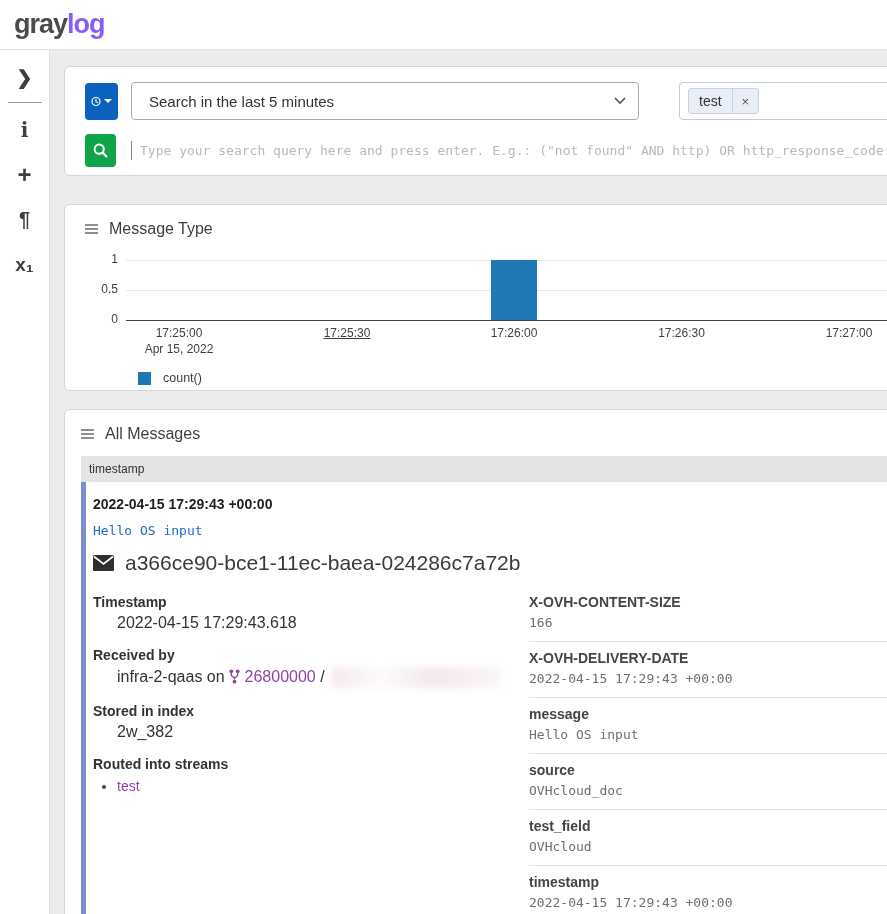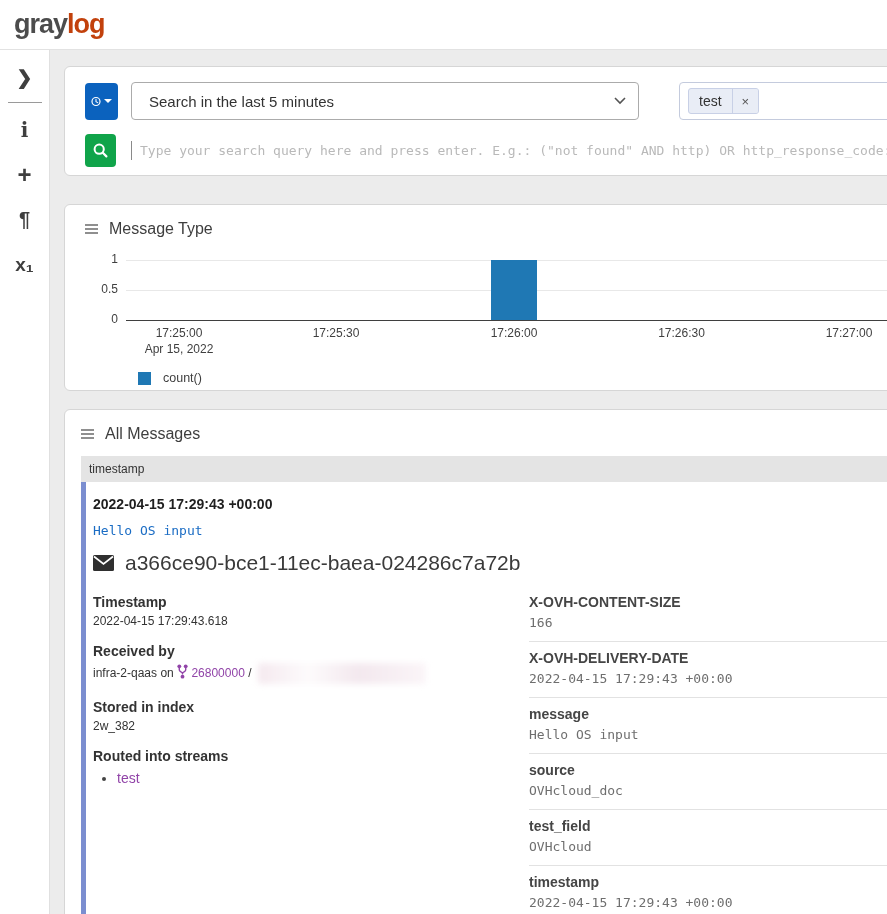--- a/index.html
+++ b/index.html
@@ -5,21 +5,21 @@
   html,body{margin:0;padding:0;}
   body{
     width:887px;height:914px;overflow:hidden;
     font-family:"Liberation Sans",sans-serif;
     background:#ececec;color:#333;
   }
   
   .navbar{height:50px;background:#fff;border-bottom:1px solid #e2e2e2;display:flex;align-items:center;box-sizing:border-box;}
   .logo{margin:0 22px 0 14px;font-size:27px;font-weight:700;letter-spacing:-1px;cursor:pointer;}
   .logo .lg-gray{color:#4c4c4c;}
-  .logo .lg-log{color:#c2410c;}
+  .logo .lg-log{color:#8b5cf6;}
   .nav-items{display:flex;align-items:center;gap:30px;font-size:15px;color:#5a5a5a;}
   .nav-item{cursor:pointer;white-space:nowrap;}
   .nav-caret{display:inline-block;width:0;height:0;border:4px solid transparent;border-top-color:#5a5a5a;margin-left:6px;vertical-align:middle;}
   .nav-badge{margin-left:32px;width:19px;height:19px;border-radius:50%;background:#c0392b;color:#fff;font-size:12px;font-weight:700;display:flex;align-items:center;justify-content:center;cursor:pointer;}
   
   .app{display:flex;height:864px;}
   .sidebar{width:50px;background:#fff;border-right:1px solid #e0e0e0;box-sizing:border-box;flex-shrink:0;display:flex;flex-direction:column;align-items:center;padding-top:8px;}
   .side-btn{width:40px;height:38px;display:flex;align-items:center;justify-content:center;color:#3f3f3f;font-size:19px;font-weight:700;cursor:pointer;background:none;border:none;}
   .side-btn.tall{height:45px;}
   .side-divider{width:34px;border-top:1px solid #9a9a9a;margin:6px 0 4px 0;}
@@ -68,21 +68,21 @@
   .msg-table-header{margin-top:13px;background:#e4e4e4;height:26px;line-height:26px;font-size:12px;color:#333;padding-left:8px;cursor:pointer;}
   .message-row{border-left:5px solid #7b8ed0;border-bottom:1px solid #dcdcdc;min-height:380px;padding:12px 0 20px 7px;box-sizing:border-box;}
   .msg-timestamp{font-size:14px;font-weight:700;color:#1f1f1f;margin:2px 0 11px 0;}
   .msg-summary{font-family:"DejaVu Sans Mono",monospace;font-size:13px;color:#1a6cc4;margin-bottom:13px;cursor:pointer;}
   .msg-id{display:flex;align-items:center;gap:11px;font-size:21px;color:#3a3a3a;margin:6px 0 19px 0;font-weight:400;}
   .msg-id-text{cursor:pointer;}
   .detail-grid{display:flex;}
   .left-details{width:436px;flex-shrink:0;}
   .detail-group{margin-bottom:15px;}
   .detail-label{font-size:14px;font-weight:700;color:#333;}
-  .detail-value{font-size:12px;color:#333;margin-top:4px;}
+  .detail-value{font-size:16px;color:#333;margin-top:4px;margin-left:24px;}
   .node-name{}
   .purple-link{color:#9144a8;text-decoration:none;cursor:pointer;}
   .redacted{display:inline-block;width:168px;height:21px;vertical-align:middle;margin-left:3px;border-radius:2px;
     background:linear-gradient(90deg,#f5e9ef,#fdfbfc 30%,#f3e8ee 60%,#fbf5f8);
     filter:blur(3px);}
   .streams-list{margin:6px 0 0 0;padding-left:24px;}
   .streams-list li{font-size:14px;color:#444;margin-top:2px;}
   .fields-list{flex:1;}
   .field-entry{border-bottom:1px solid #e2e2e2;padding:0 0 11px 0;margin-bottom:8px;}
   .field-entry + .field-entry{padding-top:0;}
@@ -168,21 +168,21 @@
       </div>
       <div class="chart-area">
         <div id="chart-plot">
             <div class="ytick" style="top: 52px;">0</div>
             <div class="gridline" style="top: 30px;"></div>
             <div class="ytick" style="top: 22px;">0.5</div>
             <div class="gridline" style="top: 0px;"></div>
             <div class="ytick" style="top: -8px;">1</div>
             <div class="bar" style="left: 365px; width: 46px; height: 60px; background: rgb(31, 120, 180);"></div>
             <div class="xtick" style="left: -7px; top: 66px;">17:25:00</div>
-            <div class="xtick" style="left: 150px; top: 66px;">17:25:30</div>
+            <div class="xtick" style="left: 161px; top: 66px; text-decoration: underline;">17:25:30</div>
             <div class="xtick" style="left: 328px; top: 66px;">17:26:00</div>
             <div class="xtick" style="left: 495.5px; top: 66px;">17:26:30</div>
             <div class="xtick" style="left: 663px; top: 66px;">17:27:00</div>
             <div class="xdate" style="left: -7px; top: 82px; text-align: center;">Apr 15, 2022</div>
           </div>
         <div class="legend">
           <span class="legend-swatch" id="legend-swatch" style="background: rgb(31, 120, 180);"></span>
           <span class="legend-label">count()</span>
         </div>
       </div>

